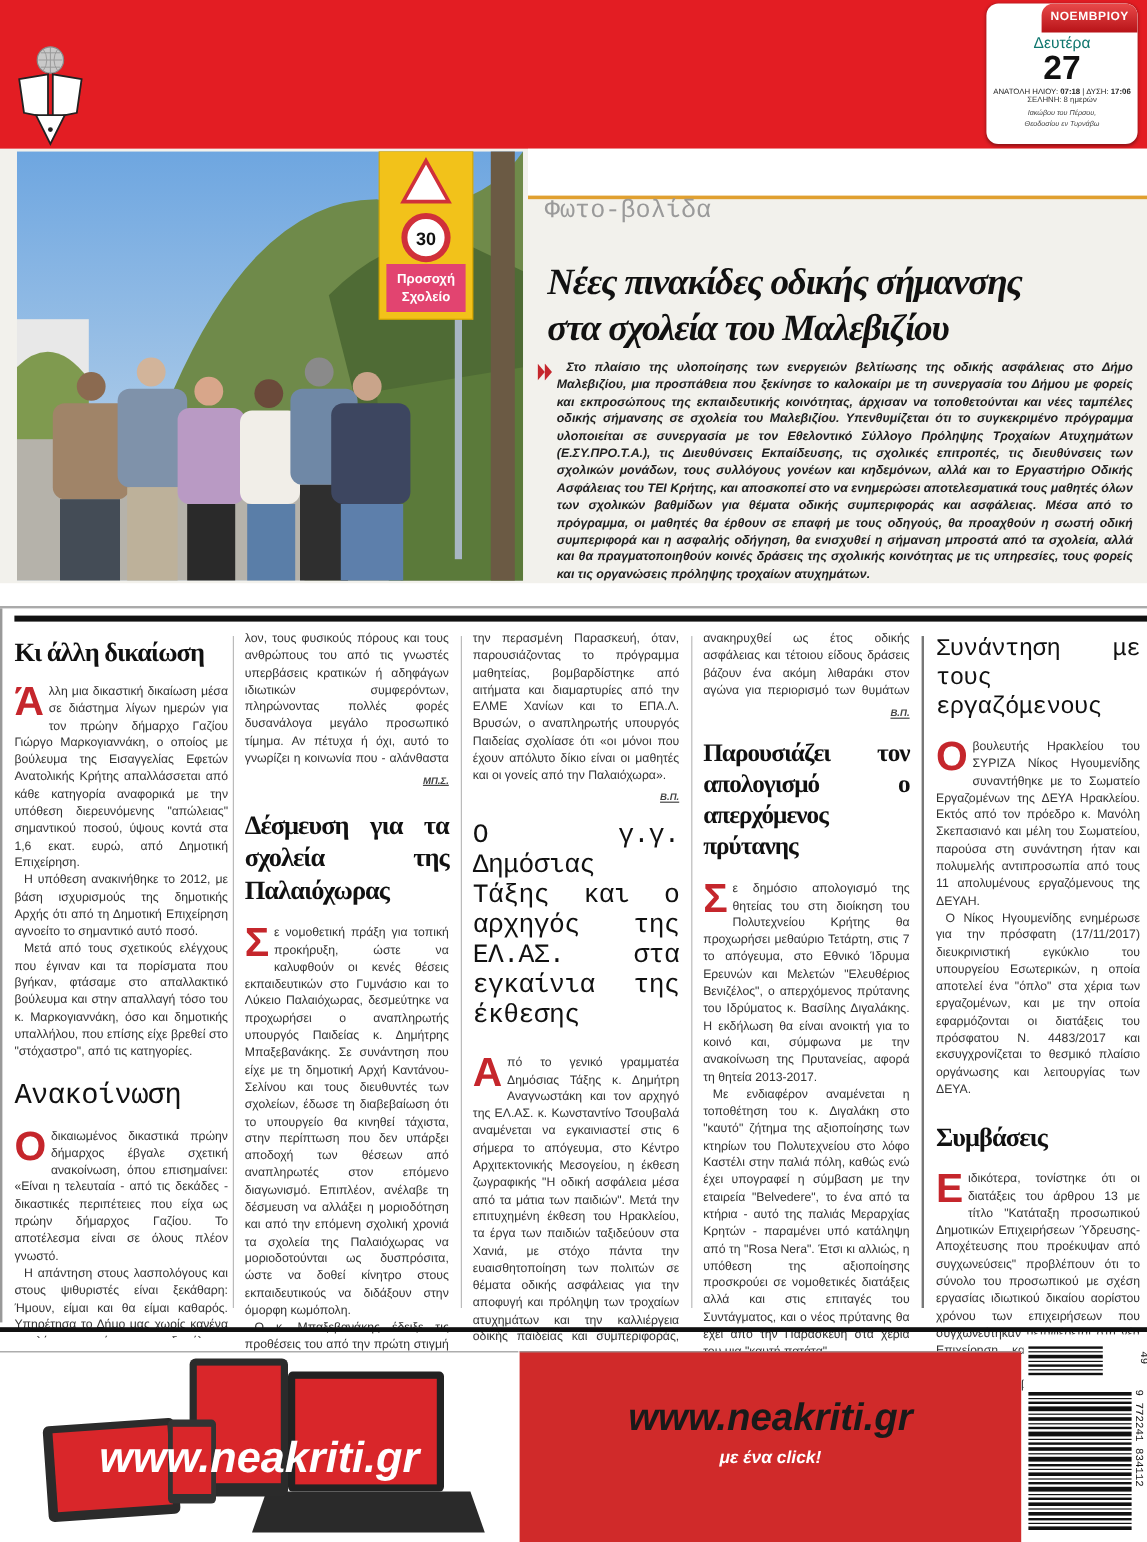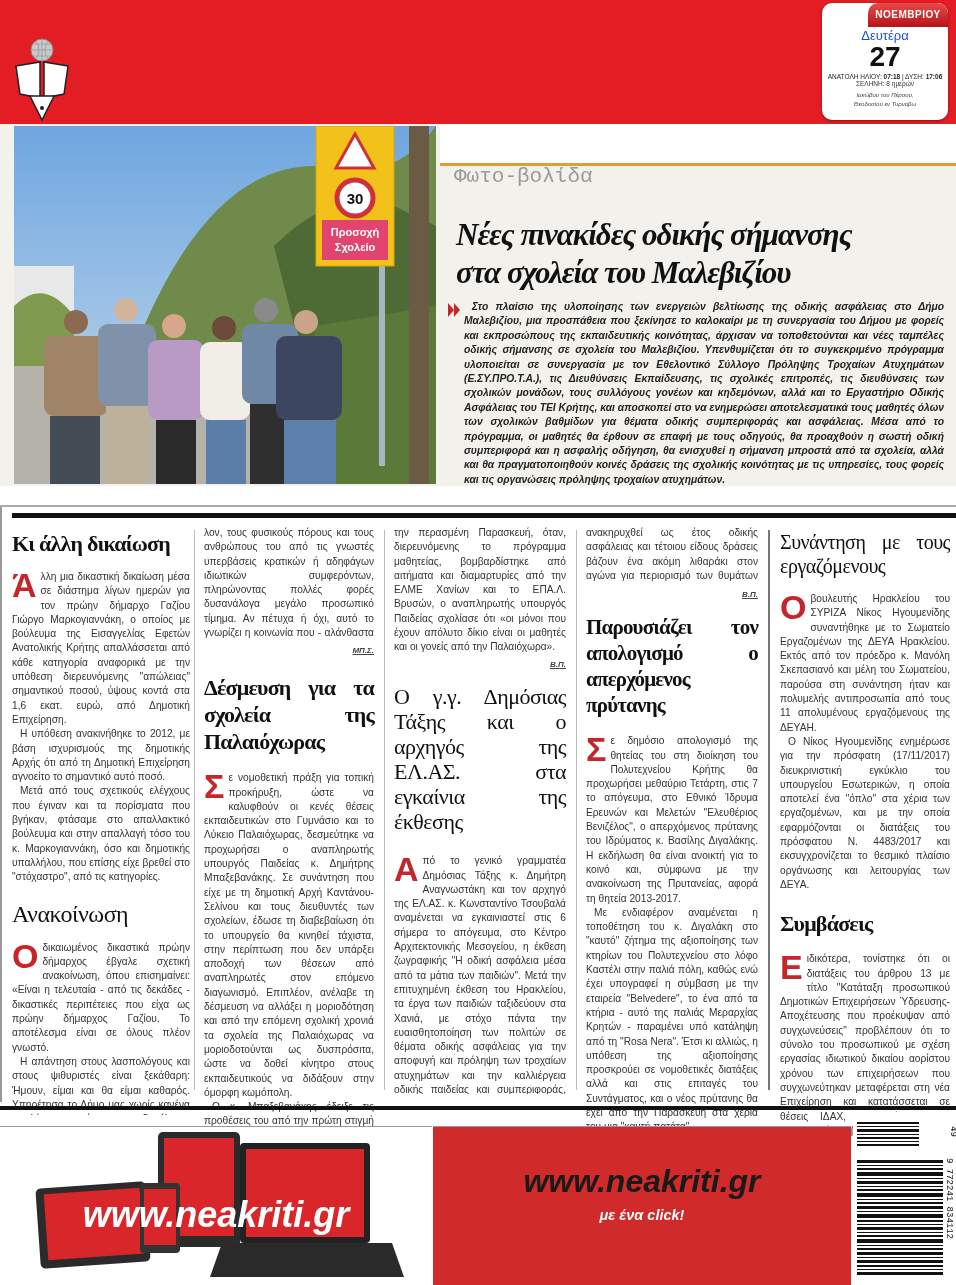--- a/index.html
+++ b/index.html
@@ -5,21 +5,21 @@
   * { box-sizing: border-box; margin: 0; padding: 0; }
   html, body { width: 956px; height: 1285px; background: #ffffff; overflow: hidden; }
   body { position: relative; font-family: "Liberation Sans", sans-serif; color: #1a1a1a; }
 
   
   .header { position: absolute; left: 0; top: 0; width: 956px; height: 124px; background: #e31d23; }
   .logo-icon { position: absolute; left: 12px; top: 36px; width: 60px; height: 86px; }
   .masthead { position: absolute; left: 78px; top: 56px; font-family: "DejaVu Sans", sans-serif; font-size: 56px; font-weight: 300; color: #ffffff; letter-spacing: -1px; line-height: 64px; white-space: nowrap; }
   .calendar { position: absolute; left: 822px; top: 3px; width: 126px; height: 117px; background: #fff; border-radius: 10px; box-shadow: 0 1px 3px rgba(0,0,0,0.4); overflow: hidden; text-align: center; }
   .cal-month { background: linear-gradient(#e94a4a, #b81318); color: #fff; font-weight: bold; font-size: 10px; height: 24px; line-height: 24px; border-radius: 10px 10px 0 0; letter-spacing: 0.5px; margin-left: 46px; }
-  .cal-day { font-size: 13px; color: #1d4ed8; margin-top: 1px; }
+  .cal-day { font-size: 13px; color: #0f766e; margin-top: 1px; }
   .cal-num { font-size: 28px; font-weight: bold; color: #111; line-height: 28px; }
   .cal-sun { font-size: 6.5px; color: #222; margin-top: 2px; }
   .cal-sun b { font-weight: bold; }
   .cal-moon { font-size: 6.5px; color: #333; }
   .cal-saints { font-size: 6px; color: #444; font-style: italic; margin-top: 4px; line-height: 9px; }
 
   
   .feature { position: absolute; left: 0; top: 124px; width: 956px; height: 362px; background: #f2f1ec; }
   .feature-photo { position: absolute; left: 14px; top: 2px; width: 422px; height: 358px; overflow: hidden; }
   .feature-kicker-band { position: absolute; left: 440px; top: 0; width: 516px; height: 42px; background: #fff; border-bottom: 3px solid #e0a030; }
@@ -27,21 +27,21 @@
   .hr-gray { position: absolute; left: 0; top: 505px; width: 956px; height: 2px; background: #aaa; }
   .hr-black { position: absolute; left: 12px; top: 513px; width: 944px; height: 5px; background: #111; }
 
   
   .col { position: absolute; top: 526px; height: 570px; font-size: 10.2px; line-height: 14.3px; color: #333; text-align: justify; }
   .col p { text-indent: 0; }
   .col p.ind { text-indent: 8px; }
   .col-rule { position: absolute; top: 530px; width: 1px; height: 560px; background: #bbb; }
   .col-rule.dark { background: #777; width: 2px; }
   .h-serif-bold { font-family: "Liberation Serif", serif; font-weight: bold; color: #111; letter-spacing: -0.8px; }
-  .h-serif-light { font-family: Liberation Serif, serif; font-weight: normal; color: #111; letter-spacing: -0.5px; }
+  .h-serif-light { font-family: Liberation Mono, monospace; font-weight: normal; color: #111; letter-spacing: -0.5px; }
   .drop { float: left; font-family: "Liberation Sans", sans-serif; font-weight: bold; color: #c5262c; font-size: 34px; line-height: 28px; margin: 1px 4px 0 0; }
   .byline { text-align: right; font-size: 8px; font-style: italic; font-weight: bold; text-decoration: underline; color: #444; margin-top: 4px; }
 
   
   .hr-footer { position: absolute; left: 0; top: 1106px; width: 956px; height: 4px; background: #111; }
   .ad-left { position: absolute; left: 0; top: 1126px; width: 432px; height: 159px; background: #fff; border-top: 1px solid #999; }
   .ad-right { position: absolute; left: 433px; top: 1126px; width: 418px; height: 159px; background: #d02a2a; border-top: 1px solid #999; text-align: center; }
   .ad-url-big { font-family: "Liberation Sans", sans-serif; font-style: italic; font-weight: bold; font-size: 32px; color: #1a1a1a; margin-top: 36px; }
   .ad-tagline { font-family: "Liberation Sans", sans-serif; font-style: italic; font-weight: bold; font-size: 14.5px; color: #fff; line-height: 22px; margin-top: 4px; }
   .barcode { position: absolute; left: 853px; top: 1112px; width: 103px; height: 173px; background: #fff; }
@@ -157,21 +157,21 @@
 <div class="col" style="left:204px;width:170px;">
   <p style="height:114px;overflow:hidden;">λον, τους φυσικούς πόρους και τους ανθρώπους του από τις γνωστές υπερβάσεις κρατικών ή αδηφάγων ιδιωτικών συμφερόντων, πληρώνοντας πολλές φορές δυσανάλογα μεγάλο προσωπικό τίμημα. Αν πέτυχα ή όχι, αυτό το γνωρίζει η κοινωνία που - αλάνθαστα - μας κρίνει όλους»...</p>
   <div class="byline">ΜΠ.Σ.</div>
   <div class="h-serif-bold" style="font-size:22px;line-height:27px;margin:16px 0 16px;">Δέσμευση για τα σχολεία της Παλαιόχωρας</div>
   <p><span class="drop">Σ</span><span>ε νομοθετική πράξη για τοπική προκήρυξη, ώστε να καλυφθούν οι κενές θέσεις εκπαιδευτικών στο Γυμνάσιο και το Λύκειο Παλαιόχωρας, δεσμεύτηκε να προχωρήσει ο αναπληρωτής υπουργός Παιδείας κ. Δημήτρης Μπαξεβανάκης. Σε συνάντηση που είχε με τη δημοτική Αρχή Καντάνου-Σελίνου και τους διευθυντές των σχολείων, έδωσε τη διαβεβαίωση ότι το υπουργείο θα κινηθεί τάχιστα, στην περίπτωση που δεν υπάρξει αποδοχή των θέσεων από αναπληρωτές στον επόμενο διαγωνισμό. Επιπλέον, ανέλαβε τη δέσμευση να αλλάξει η μοριοδότηση και από την επόμενη σχολική χρονιά τα σχολεία της Παλαιόχωρας να μοριοδοτούνται ως δυσπρόσιτα, ώστε να δοθεί κίνητρο στους εκπαιδευτικούς να διδάξουν στην όμορφη κωμόπολη.</span></p>
   <p class="ind" style="height:58px;overflow:hidden;"><span>Ο κ. Μπαξεβανάκης έδειξε τις προθέσεις του από την πρώτη στιγμή που ενημερώθηκε για το γεγονός ότι τα δύο σχολεία υπολειτουργούν. Μάλιστα, την περασμένη Παρασκευή, όταν, παρουσιάζοντας το πρόγραμμα μαθητείας, βομβαρδίστηκε από αιτήματα και διαμαρτυρίες από την ΕΛΜΕ Χανίων και το ΕΠΑ.Λ. Βρυσών, ο αναπληρωτής υπουργός Παιδείας σχολίασε ότι «οι μόνοι που έχουν απόλυτο δίκιο είναι οι μαθητές και οι γονείς από την Παλαιόχωρα».</span></p>
 </div>
 <div class="col-rule" style="left:384px;"></div>
 
 <div class="col" style="left:394px;width:172px;">
-  <p style="height:128px;overflow:hidden;">την περασμένη Παρασκευή, όταν, διερευνόμενης το πρόγραμμα μαθητείας, βομβαρδίστηκε από αιτήματα και διαμαρτυρίες από την ΕΛΜΕ Χανίων και το ΕΠΑ.Λ. Βρυσών, ο αναπληρωτής υπουργός Παιδείας σχολίασε ότι «οι μόνοι που έχουν απόλυτο δίκιο είναι οι μαθητές και οι γονείς από την Παλαιόχωρα».</p>
+  <p style="height:128px;overflow:hidden;">την περασμένη Παρασκευή, όταν, παρουσιάζοντας το πρόγραμμα μαθητείας, βομβαρδίστηκε από αιτήματα και διαμαρτυρίες από την ΕΛΜΕ Χανίων και το ΕΠΑ.Λ. Βρυσών, ο αναπληρωτής υπουργός Παιδείας σχολίασε ότι «οι μόνοι που έχουν απόλυτο δίκιο είναι οι μαθητές και οι γονείς από την Παλαιόχωρα».</p>
   <div class="byline">Β.Π.</div>
   <div class="h-serif-light" style="font-size:22px;line-height:25px;margin:12px 0 20px;">Ο γ.γ. Δημόσιας Τάξης και ο αρχηγός της ΕΛ.ΑΣ. στα εγκαίνια της έκθεσης</div>
   <p style="height:240px;overflow:hidden;"><span class="drop">Α</span><span>πό το γενικό γραμματέα Δημόσιας Τάξης κ. Δημήτρη Αναγνωστάκη και τον αρχηγό της ΕΛ.ΑΣ. κ. Κωνσταντίνο Τσουβαλά αναμένεται να εγκαινιαστεί στις 6 σήμερα το απόγευμα, στο Κέντρο Αρχιτεκτονικής Μεσογείου, η έκθεση ζωγραφικής "Η οδική ασφάλεια μέσα από τα μάτια των παιδιών". Μετά την επιτυχημένη έκθεση του Ηρακλείου, τα έργα των παιδιών ταξιδεύουν στα Χανιά, με στόχο πάντα την ευαισθητοποίηση των πολιτών σε θέματα οδικής ασφάλειας για την αποφυγή και πρόληψη των τροχαίων ατυχημάτων και την καλλιέργεια οδικής παιδείας και συμπεριφοράς, από μικρή ακόμα ηλικία. Το σχολικό έτος 2017-2018 έχει ανακηρυχθεί ως έτος οδικής ασφάλειας και τέτοιου είδους δράσεις βάζουν ένα ακόμη λιθαράκι στον αγώνα για περιορισμό των θυμάτων στην άσφαλτο της Κρήτης.</span></p>
 </div>
 <div class="col-rule" style="left:576px;"></div>
 
 <div class="col" style="left:586px;width:172px;">
   <p style="height:58px;overflow:hidden;">ανακηρυχθεί ως έτος οδικής ασφάλειας και τέτοιου είδους δράσεις βάζουν ένα ακόμη λιθαράκι στον αγώνα για περιορισμό των θυμάτων στην άσφαλτο της Κρήτης.</p>
   <div class="byline">Β.Π.</div>
   <div class="h-serif-bold" style="font-size:21px;line-height:26px;margin:12px 0 16px;">Παρουσιάζει τον απολογισμό ο απερχόμενος πρύτανης</div>

